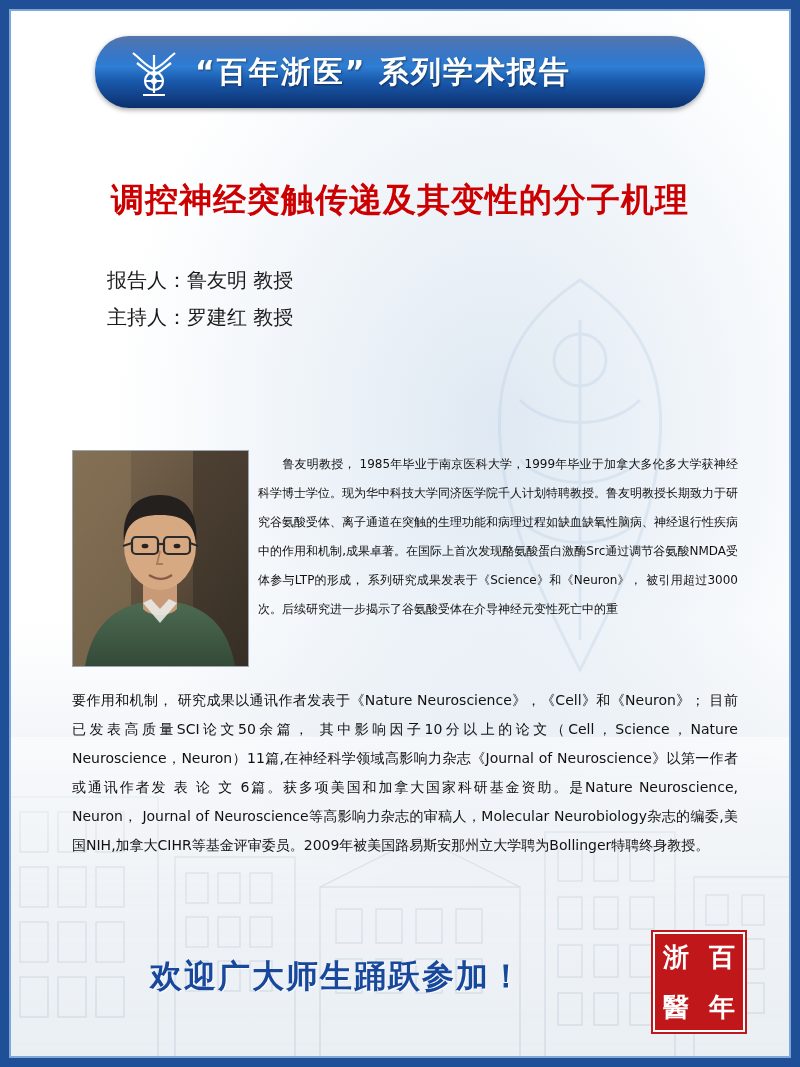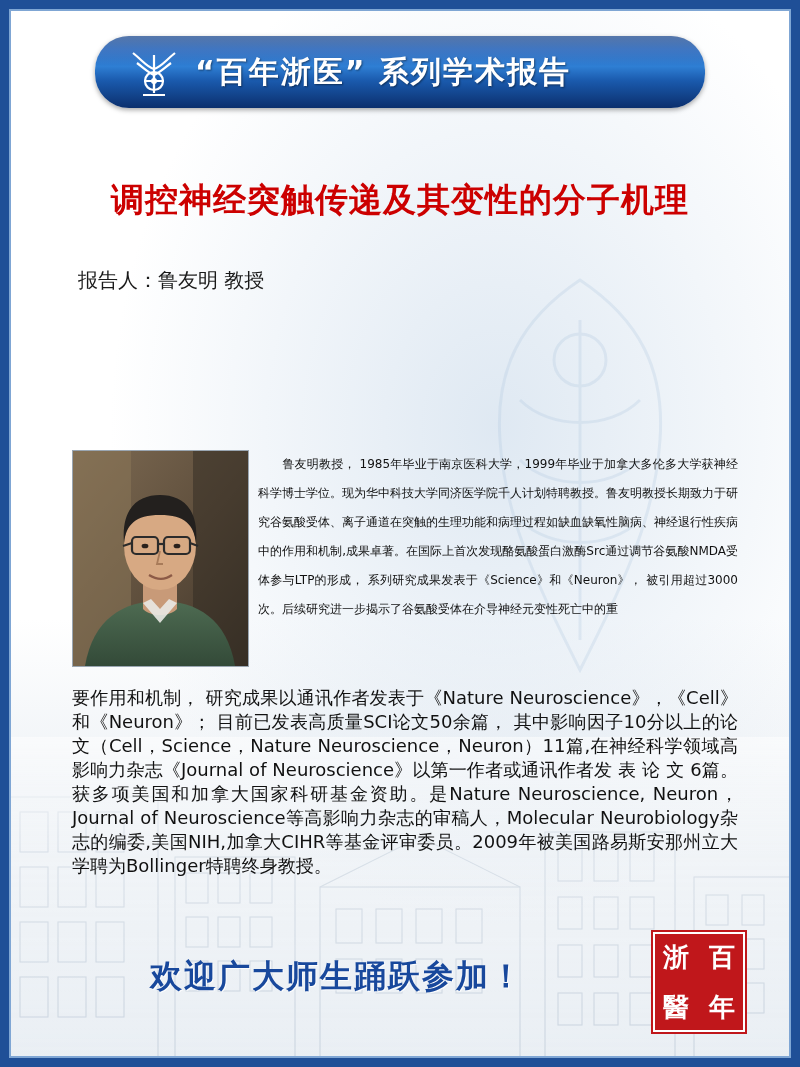--- a/index.html
+++ b/index.html
@@ -60,37 +60,37 @@
     position:absolute;left:0;top:178px;width:800px;text-align:center;z-index:3;
     color:#cc0000;font-size:33px;font-weight:bold;letter-spacing:1px;
     font-family:"DejaVu Sans","Liberation Sans",sans-serif;
   }
   
   .info{
     position:absolute;left:78px;top:262px;width:660px;z-index:3;
     font-size:20px;color:#1a1a1a;line-height:37px;
     font-family:"DejaVu Sans","Liberation Sans",sans-serif;
   }
-  .info-row{white-space:nowrap;}
+  .info-row{white-space:nowrap;margin-left:29px;}
   .info-label{display:inline-block;}
   
   .portrait{
     position:absolute;left:72px;top:450px;width:175px;height:215px;z-index:3;
     border:1px solid #9aa6b2;overflow:hidden;background:#6a5a48;
   }
   .portrait svg{display:block;}
   
   .bio{
     position:absolute;left:258px;top:450px;width:480px;z-index:3;
     font-size:12px;line-height:29px;color:#111;text-align:justify;
     font-family:"DejaVu Sans","Liberation Sans",sans-serif;
   }
   .bio-wide{
     position:absolute;left:72px;top:686px;width:666px;z-index:3;
-    font-size:18px;line-height:24px;color:#111;text-align:justify;
+    font-size:14px;line-height:29px;color:#111;text-align:justify;
     font-family:"DejaVu Sans","Liberation Sans",sans-serif;
   }
   
   .slogan{
     position:absolute;left:150px;top:955px;width:450px;z-index:3;
     color:#18489c;font-size:32px;font-weight:bold;letter-spacing:2px;
     font-family:"DejaVu Sans","Liberation Sans",sans-serif;
     text-shadow:1px 1px 0 rgba(255,255,255,.8);
     white-space:nowrap;
   }
@@ -207,20 +207,23 @@
   </svg>
   <div class="banner-text">“百年浙医” 系列学术报告</div>
 </div>
 
 <div class="title">调控神经突触传递及其变性的分子机理</div>
 
 <div class="info">
   <div class="info-row">
     <span class="info-label">报告人：</span><span>鲁友明 教授</span>
   </div>
+  <div class="info-row">
+    <span class="info-label">主持人：</span><span>罗建红 教授</span>
+  </div>
 </div>
 
 <div class="portrait">
   <svg viewBox="0 0 175 215" width="175" height="215">
     <defs>
       <linearGradient id="bgw" x1="0" y1="0" x2="1" y2="1">
         <stop offset="0%" stop-color="#7d6a52"></stop>
         <stop offset="55%" stop-color="#5e4e3c"></stop>
         <stop offset="100%" stop-color="#3d3328"></stop>
       </linearGradient>

